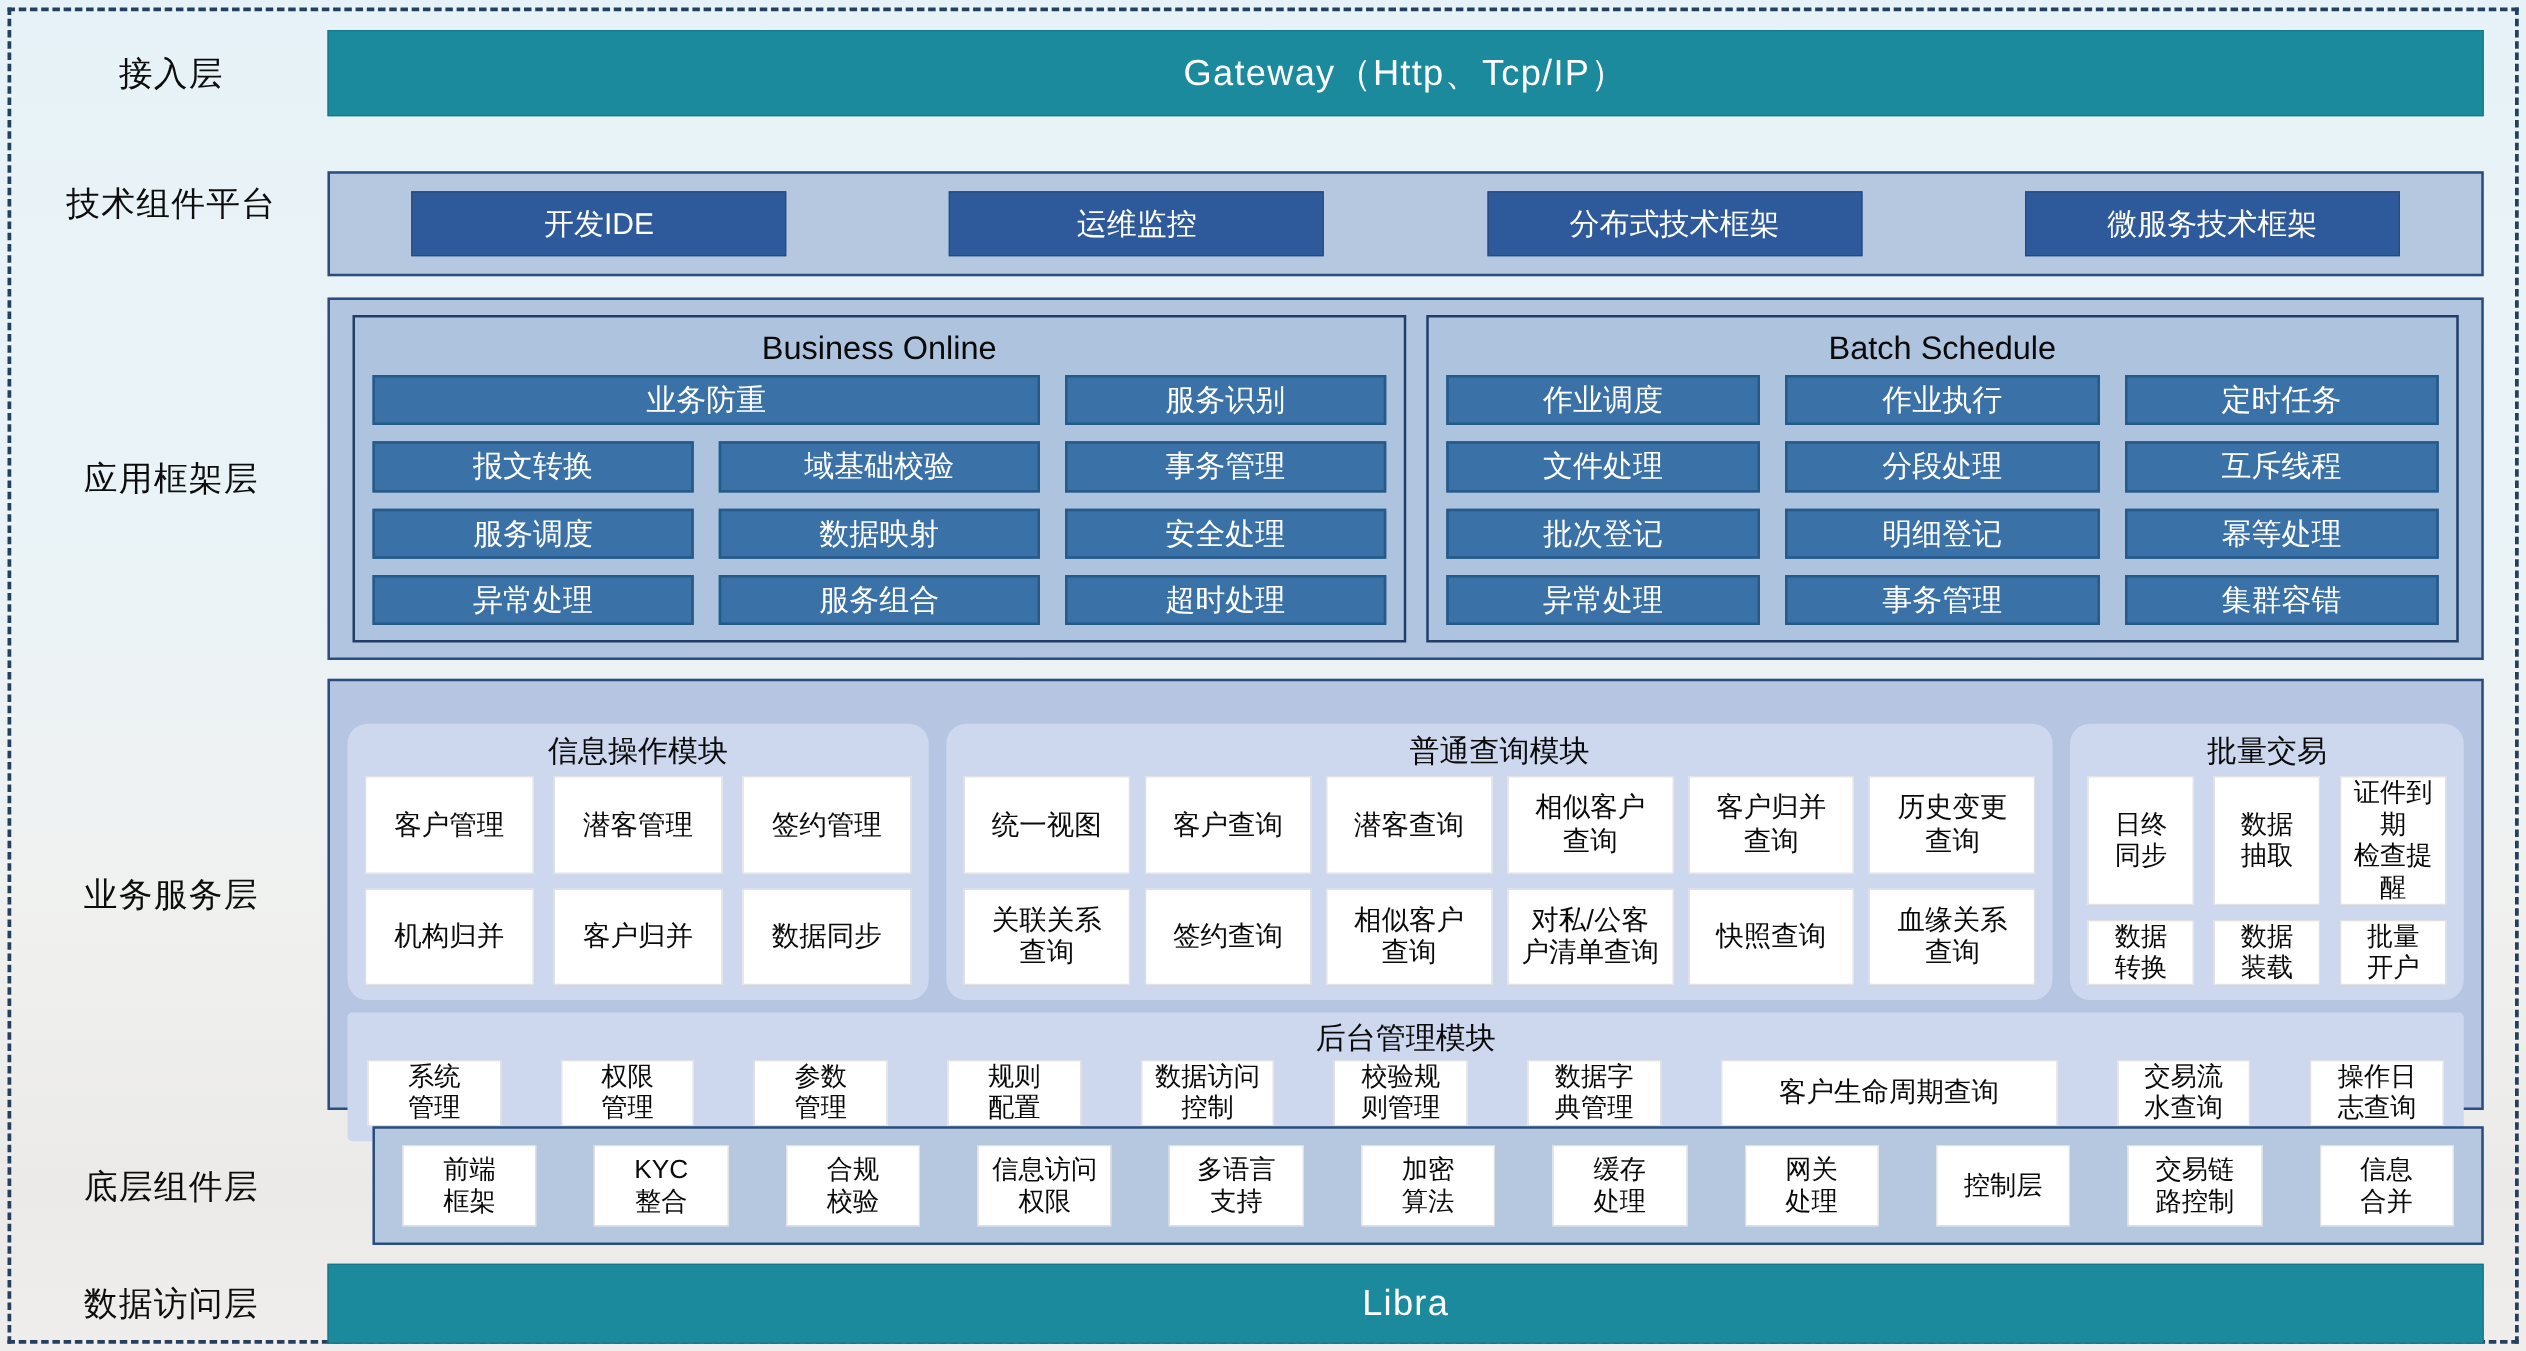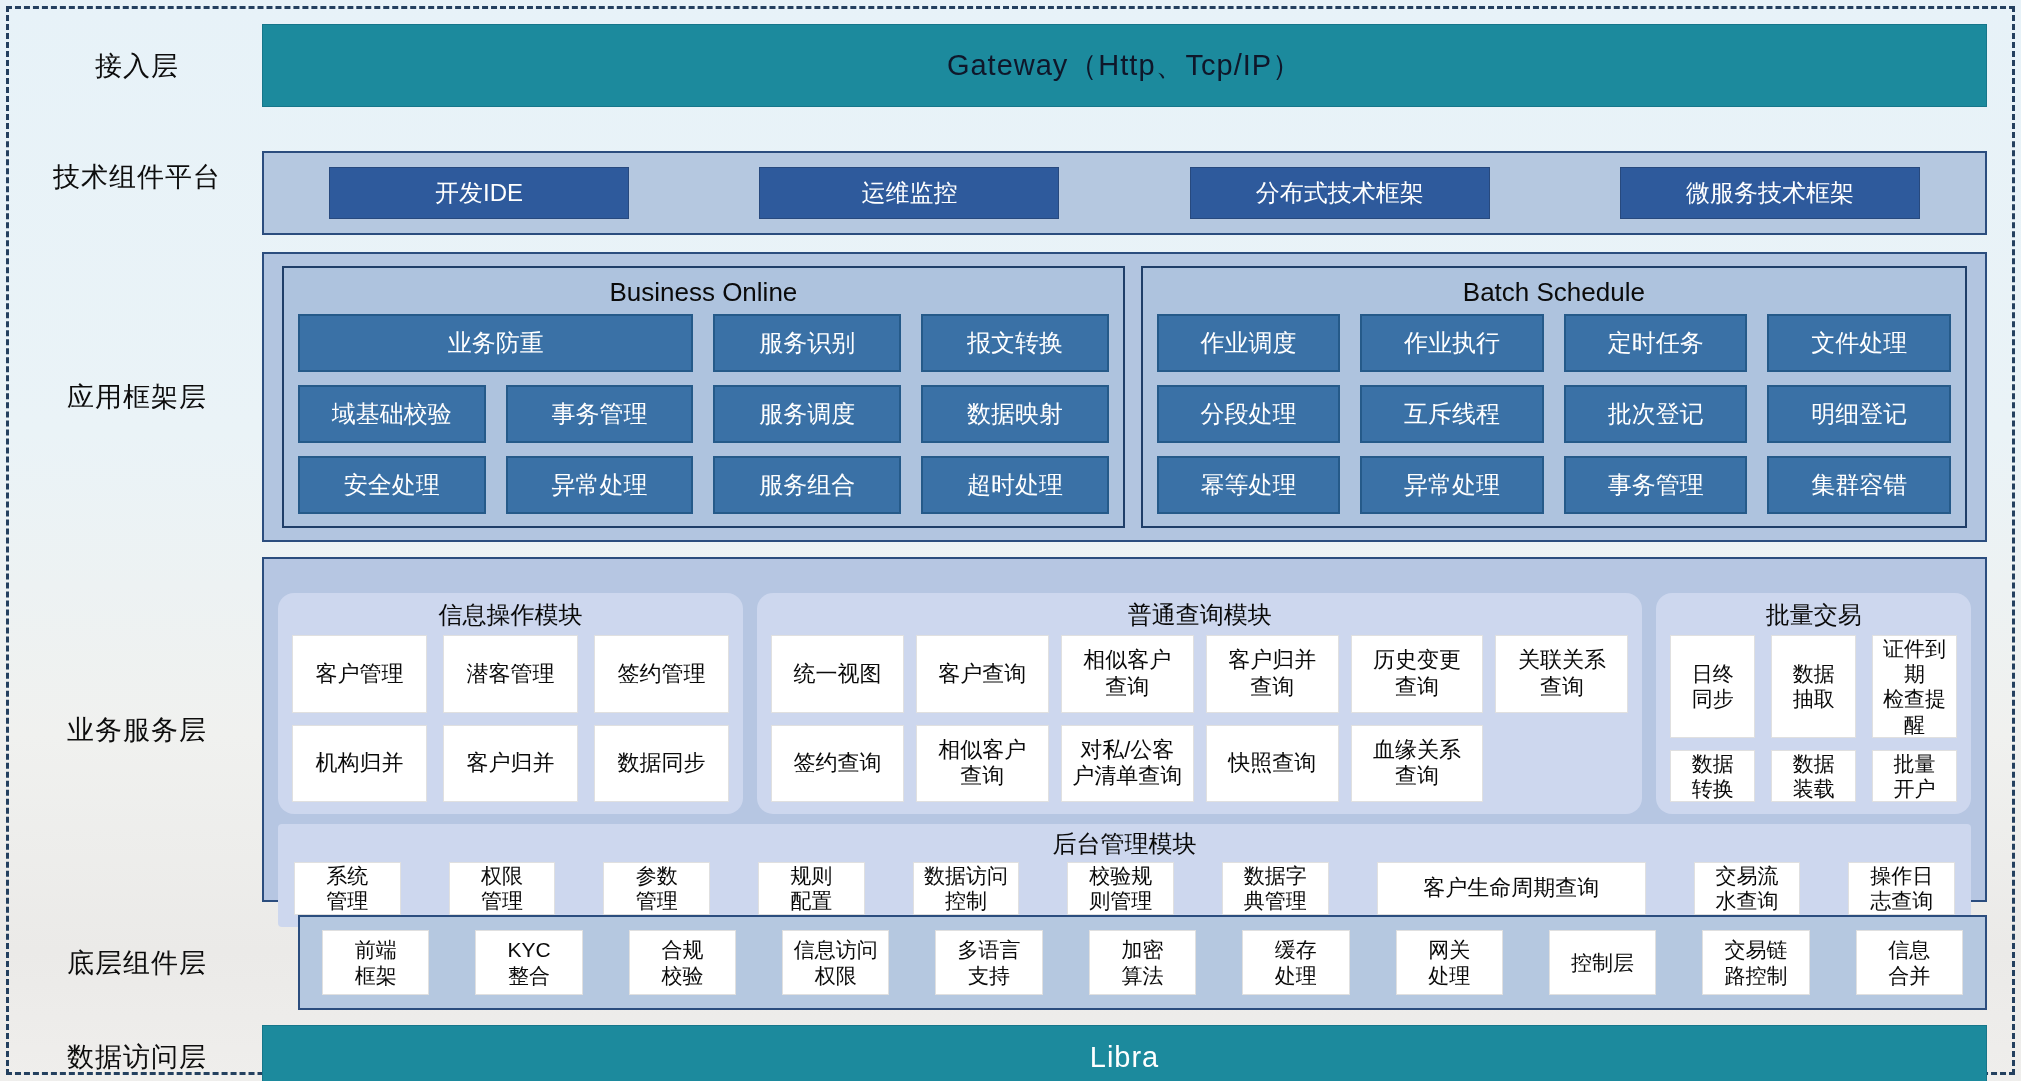--- a/index.html
+++ b/index.html
@@ -22,23 +22,23 @@
   }
   .row{
     display:grid; grid-template-columns:250px 1fr; padding-right:22px;
   }
   .layer-label{
     display:flex; align-items:center; justify-content:center;
     font-size:27px; color:#0d0d0d; letter-spacing:1px;
   }
   
   .gateway-bar{
-    height:83px; background:#1c8a9d; border:1px solid #16768a;
-    display:flex; align-items:center; justify-content:center;
-    color:#0f172a; font-size:29px; letter-spacing:1px;
+    height:69px; background:#1c8a9d; border:1px solid #16768a;
+    display:flex; align-items:center; justify-content:center;
+    color:#ffffff; font-size:29px; letter-spacing:1px;
   }
   
   .tech-box{
     height:84px; background:#b5c8e0; border:2px solid #2b4d7e;
     display:flex; align-items:center; justify-content:space-around;margin-top:32px;
   }
   .tech-btn{
     width:300px; height:52px; background:#2e5a9c; border:1px solid #27497e;
     display:flex; align-items:center; justify-content:center;
     color:#fff; font-size:24px;
@@ -50,21 +50,21 @@
   }
   .fw-panel{
     background:#aec3de; border:2px solid #1f3e68; padding:2px 14px 12px 14px;
     display:flex; flex-direction:column;
   }
   .fw-title{
     height:44px; display:flex; align-items:center; justify-content:center;
     color:#0a0a0a; font-size:26px;
   }
   .fw-grid{
-    flex:1; display:grid; grid-template-columns:repeat(4,1fr);
+    flex:1; display:grid; grid-template-columns:repeat(3,1fr);
     gap:13px 20px;
   }
   .fw-cell{
     background:#3a71a6; border:2px solid #255a89;
     display:flex; align-items:center; justify-content:center;
     color:#fff; font-size:24px; white-space:pre-line; text-align:center;
   }
   .span2{ grid-column:span 2; }
   
   .bsvc-box{
@@ -198,20 +198,21 @@
               <div class="item-box">客户归并</div>
               <div class="item-box">数据同步</div>
             </div>
           </div>
 
           <div class="mod-panel">
             <div class="mod-title">普通查询模块</div>
             <div class="mod-grid grid6">
               <div class="item-box">统一视图</div>
               <div class="item-box">客户查询</div>
+              <div class="item-box">潜客查询</div>
               <div class="item-box">相似客户
 查询</div>
               <div class="item-box">客户归并
 查询</div>
               <div class="item-box">历史变更
 查询</div>
               <div class="item-box">关联关系
 查询</div>
               <div class="item-box">签约查询</div>
               <div class="item-box">相似客户

